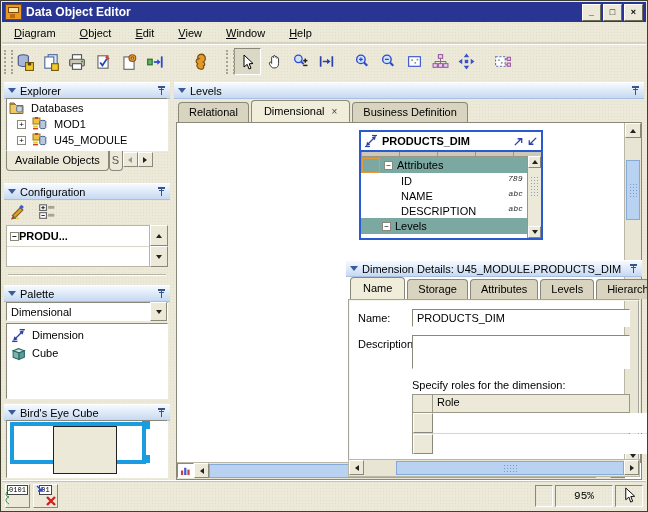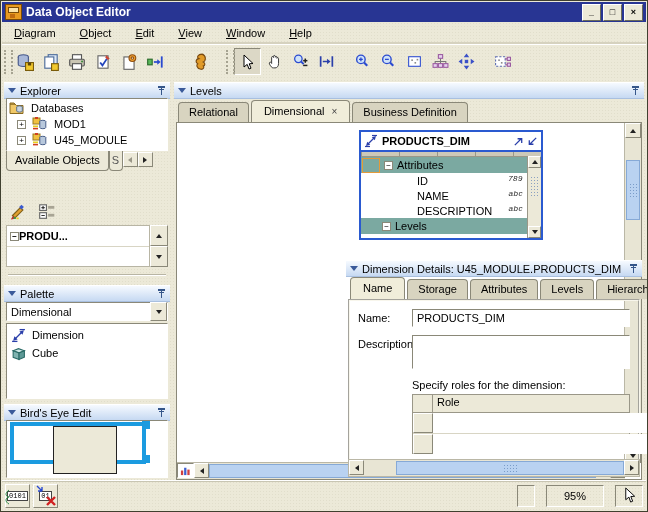--- a/index.html
+++ b/index.html
@@ -108,21 +108,21 @@
   .navbtn{width:17px;height:15px;display:flex;align-items:center;justify-content:center;flex:none;}
   
   .dimbox{position:absolute;left:182px;top:7px;width:184px;height:110px;border:2px solid #2a5ad0;background:#fff;box-sizing:border-box;}
   .dimbox-title{height:18px;display:flex;align-items:center;gap:4px;padding:0 3px;border-bottom:2px solid #2a5ad0;font-weight:bold;}
   .dimbox-title .sp{margin-left:auto;display:flex;gap:3px;}
   .colstrip{height:4px;background:#cdc9b8;border-bottom:1px solid #9a9788;
     background-image:linear-gradient(90deg,#9a9788 1px,transparent 1px);background-size:38px 4px;}
   .grp{height:16px;background:#7ba9a1;display:flex;align-items:center;gap:4px;position:relative;}
   .grp .selbox{width:16px;height:13px;border:1px solid #e39a3a;background:#7ba9a1;margin-left:1px;flex:none;}
   .grp .spacer{width:17px;flex:none;}
-  .attr-row{height:15px;display:flex;align-items:center;padding-left:56px;position:relative;}
+  .attr-row{height:15px;display:flex;align-items:center;padding-left:40px;position:relative;}
   .attr-type{position:absolute;right:18px;top:1px;font-size:8px;font-style:italic;color:#222;letter-spacing:0.5px;}
   .dimbox-sb{position:absolute;top:24px;right:0;bottom:0;width:13px;border-left:1px solid #9a9788;background:#ece9d8;
     display:flex;flex-direction:column;}
   .dimbox-sb .sbb{width:100%;height:12px;}
   .dimbox-sb .mid{flex:1;position:relative;}
   .dimbox-sb .mid:after{content:"";position:absolute;left:2px;right:2px;top:8px;height:22px;
     background-image:radial-gradient(#8aa0c0 1px, transparent 1px);background-size:3px 3px;}
   
   .details{position:absolute;left:172px;right:2px;top:182px;bottom:0;}
   .dt-hdr{top:0;}
@@ -139,23 +139,23 @@
   .roles .hcell{padding:1px 4px;box-sizing:border-box;border-right:1px solid #9a9788;}
   .roles .rh{width:20px;flex:none;background:#ece9d8;border-right:1px solid #9a9788;box-sizing:border-box;}
   .roles .drow{display:flex;height:20px;border-bottom:1px solid #d8d5c4;}
   .roles .drow .rh{border:1px solid;border-color:#fff #8a8878 #8a8878 #fff;background:#ece9d8;}
   .roles .dcell{box-sizing:border-box;border-right:1px solid #d8d5c4;background:#fff;}
   .c-role{width:255px;flex:none;} .c-desc{flex:1;}
   .dt-hsb{position:absolute;left:2px;right:2px;top:199px;height:16px;background:#e8e5d4;border:1px solid #bab7a6;display:flex;align-items:stretch;}
   
   .statusbar{position:absolute;left:1px;right:1px;bottom:1px;height:29px;border-top:1px solid #fff;
     box-shadow:inset 0 1px 0 #c8c5b2;display:flex;align-items:center;padding:0 3px;gap:3px;}
-  .sico{width:25px;height:24px;display:flex;align-items:center;justify-content:center;position:relative;}
+  .sico{width:25px;height:24px;display:flex;align-items:flex-start;justify-content:center;position:relative;}
   .code-chip{font-family:"Liberation Mono",monospace;font-size:7px;border:1px solid #444;padding:0 1px;background:#fff;}
-  .scells{margin-left:auto;display:flex;gap:11px;align-items:center;}
+  .scells{margin-left:auto;display:flex;gap:2px;align-items:center;font-family:Liberation Mono, monospace;}
   .scell{height:20px;border:1px solid;border-color:#8a8878 #fff #fff #8a8878;display:flex;align-items:center;justify-content:center;}
   .zoomcell{width:56px;} .cell-sm{width:16px;} .cursorcell{width:26px;position:relative;}
   .bold{font-weight:bold;}
   svg{display:block;}
 </style>
 </head>
 <body>
 
 <div class="window">
 
@@ -385,20 +385,29 @@
         <span class="btab">Available Objects</span>
         <span class="btab partial">S</span>
         <span class="sc raised dim">
             <span class="arrL"></span>
           </span>
         <span class="sc raised">
             <span class="arrR"></span>
           </span>
       </div>
 
+      <div class="hdr c-hdr">
+        <span class="tri"></span>
+        <span>Configuration</span>
+        <span class="pin">
+            <i></i>
+            <b></b>
+            <u></u>
+          </span>
+      </div>
       <div class="c-icons">
         <svg width="18" height="18" viewBox="0 0 16 16">
             <path d="M4 12 L11 5 l2.2 2.2 L6.2 14.2 Z" fill="#e0a030" stroke="#806018"></path>
             <path d="M2.5 15.5 l1.8 -3 2.4 2.4 Z" fill="#c03030"></path>
             <rect x="10.5" y="3" width="3" height="3" transform="rotate(45 12 4.5)" fill="#3a5ad0"></rect>
             <rect x="5" y="13.5" width="2" height="1.5" fill="#30a050"></rect>
             <rect x="7.5" y="13.8" width="2" height="1.5" fill="#e8d020"></rect>
           </svg>
         <svg width="18" height="18" viewBox="0 0 16 16">
             <g stroke="#666" fill="#fff">
@@ -466,21 +475,21 @@
               <polygon points="2,4.5 7,2.5 12.5,4.5 7.5,6.5" fill="#cfe8e6" stroke="#2a6a66"></polygon>
               <polygon points="2,4.5 7.5,6.5 7.5,12.5 2,10.5" fill="#7fb3b0" stroke="#2a6a66"></polygon>
               <polygon points="12.5,4.5 7.5,6.5 7.5,12.5 12.5,10.5" fill="#5d9996" stroke="#2a6a66"></polygon>
             </svg>
           <span>Cube</span>
         </div>
       </div>
 
       <div class="hdr b-hdr">
         <span class="tri"></span>
-        <span>Bird's Eye Edit</span>
+        <span>Bird's Eye Cube</span>
         <span class="pin">
             <i></i>
             <b></b>
             <u></u>
           </span>
       </div>
       <div class="b-view sunk">
         <div class="b-blue"></div>
         <div class="b-h1"></div>
         <div class="b-h2"></div>

